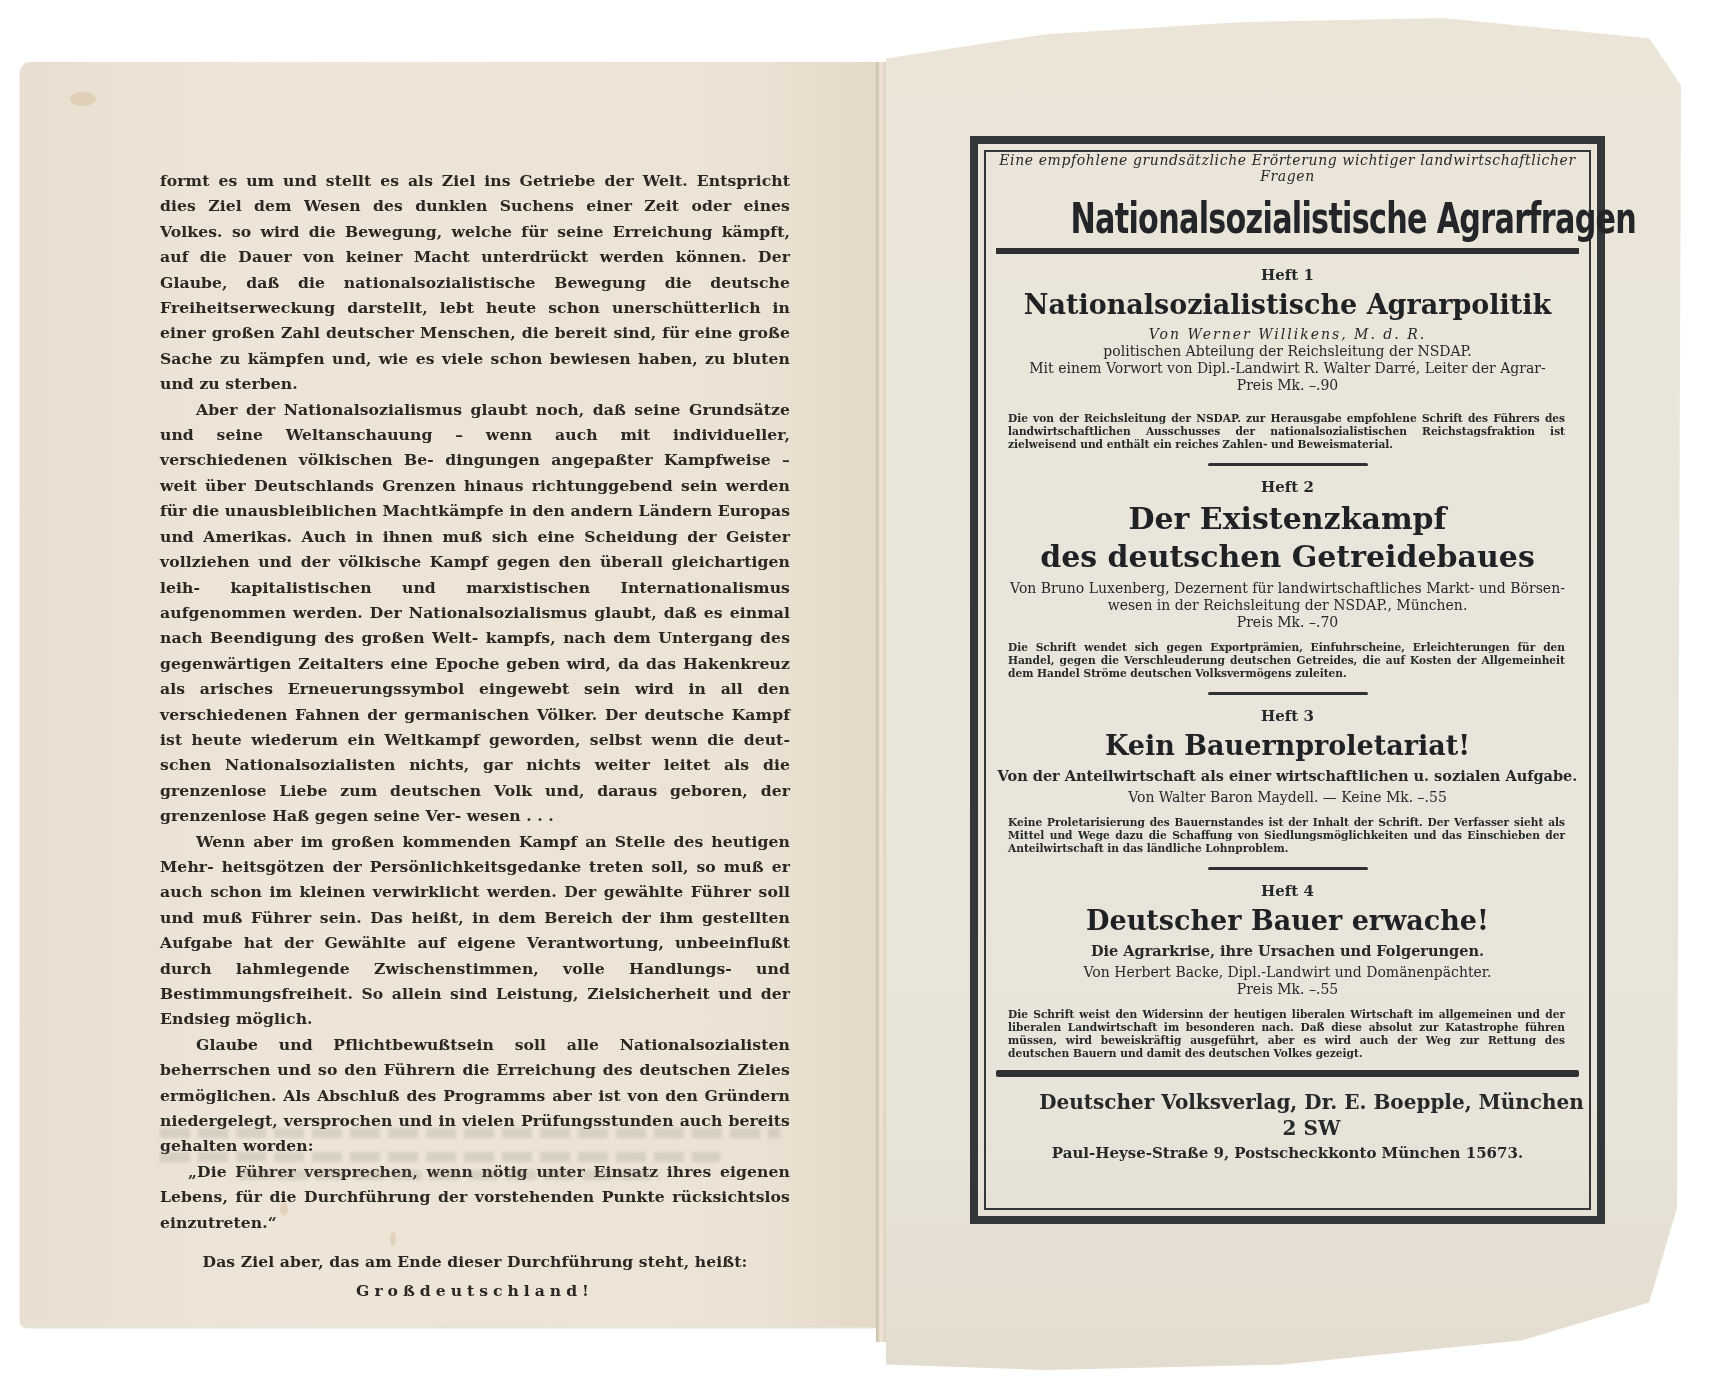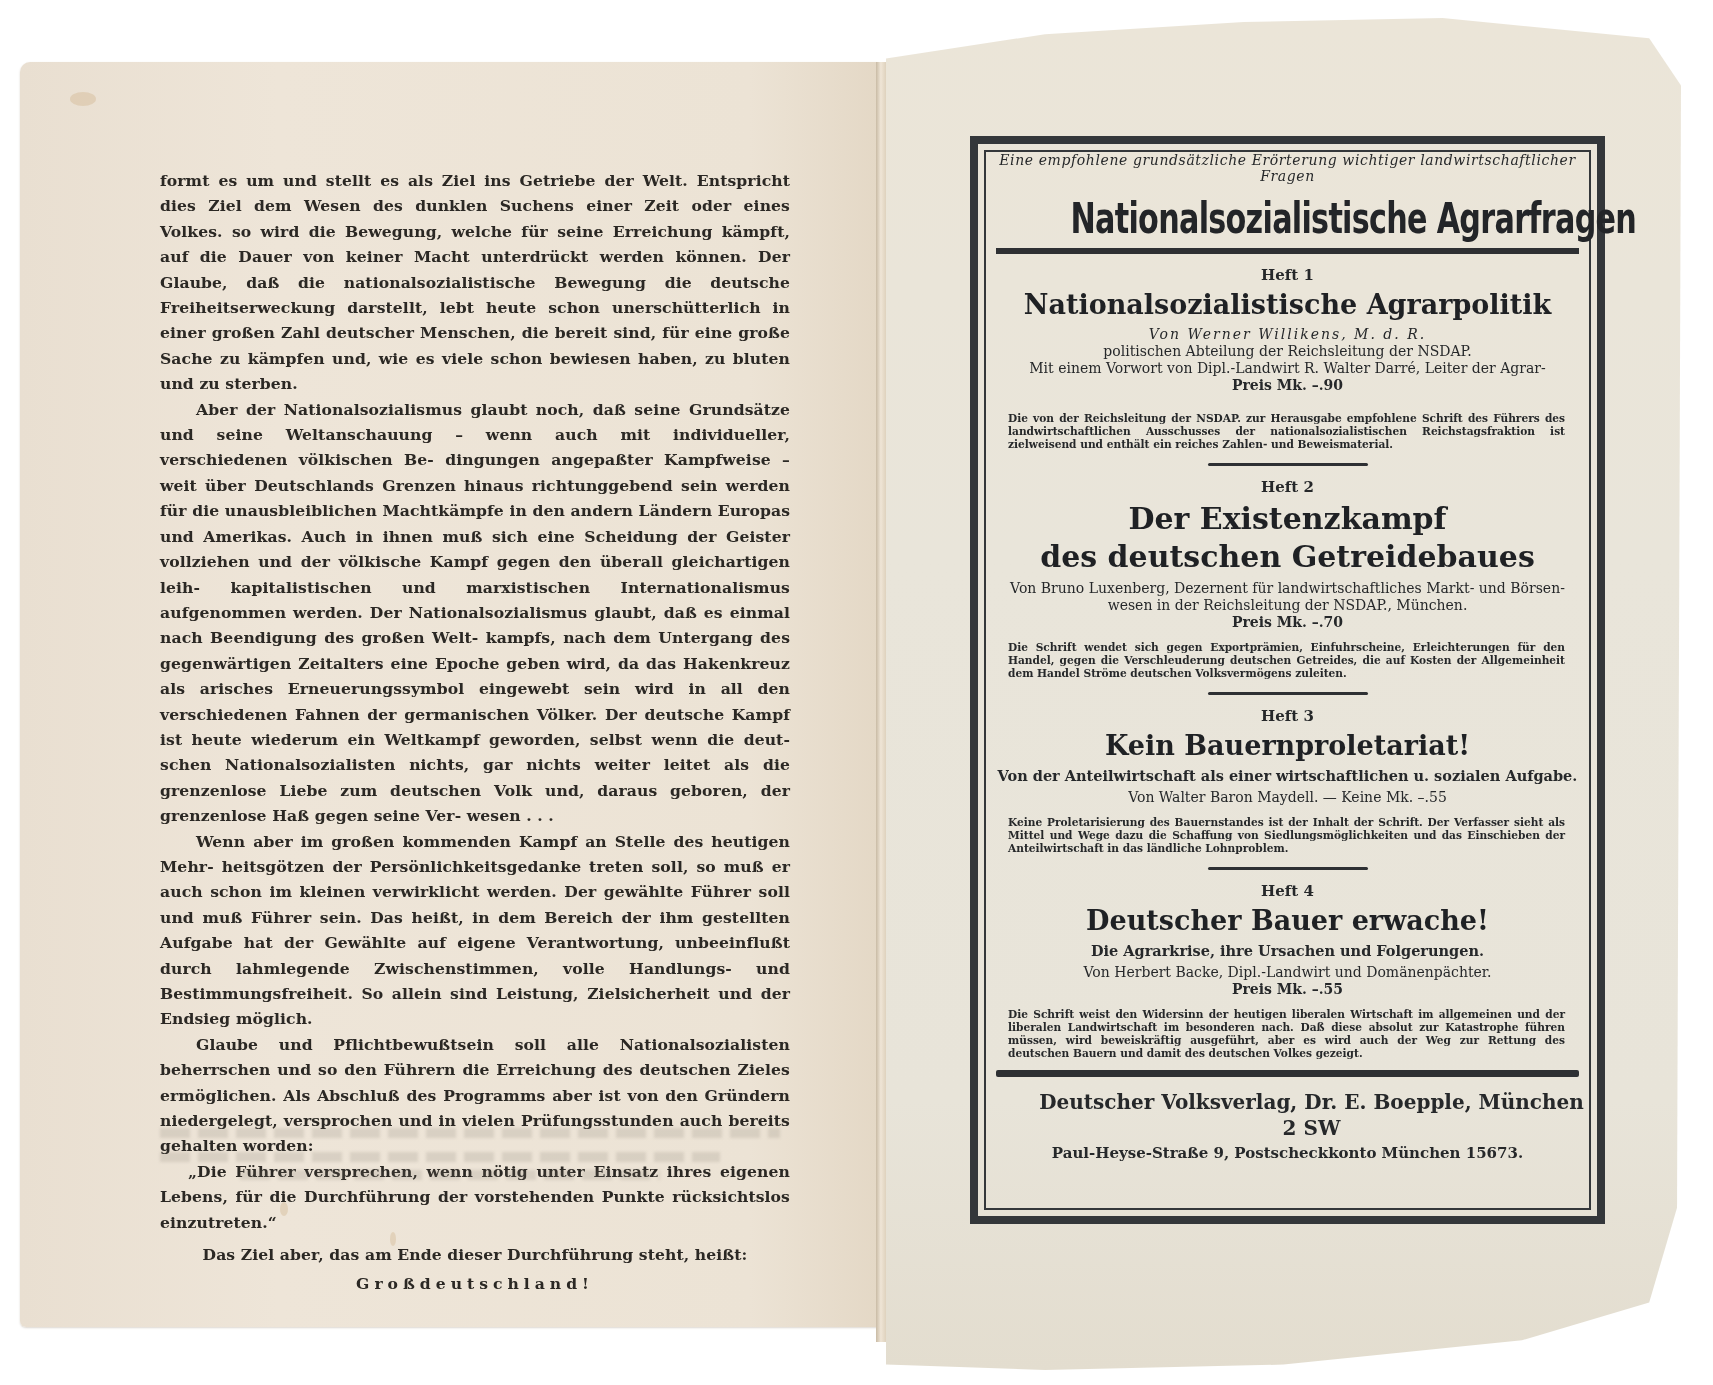--- a/index.html
+++ b/index.html
@@ -68,21 +68,21 @@
     transform: scaleX(0.72); transform-origin: center; white-space: nowrap;
     margin-top: 12px; line-height: 46px; color: #232528;
   }
   .thick-rule { height: 6px; background: #2e3033; margin: 6px 10px 0 10px; }
   .heft-label { font-size: 15px; font-weight: 700; margin-top: 12px; line-height: 18px; }
   .heft-title { font-size: 27px; font-weight: 700; line-height: 34px; margin-top: 4px; color: #1f2124; }
   .heft-title.two { line-height: 38px; font-size: 30px; }
   .heft-sub { font-size: 14.5px; font-weight: 700; line-height: 18px; margin-top: 4px; }
   .heft-author { font-size: 14px; line-height: 17px; margin-top: 4px; padding: 0 18px; }
   .heft-author .spaced { letter-spacing: 2px; font-style: italic; }
-  .heft-price { font-size: 14px; line-height: 17px; font-weight: bold; }
+  .heft-price { font-size: 14px; line-height: 17px; }
   .heft-desc {
     font-size: 10.6px; line-height: 13px; text-align: justify; margin: 10px 24px 0 22px; font-weight: 600;
     text-align-last: left;
   }
   .mid-rule { width: 160px; height: 3px; background: #2e3033; margin: 12px auto 0 auto; border-radius: 2px; }
   .bottom-rule { height: 7px; background: #2e3033; margin: 10px 10px 0 10px; border-radius: 2px; }
   .publisher { font-size: 20px; font-weight: 700; line-height: 26px; margin-top: 12px; padding-left: 48px; }
   .address { font-size: 15px; font-weight: 700; line-height: 20px; margin-top: 2px; }
 </style>
 </head>
@@ -135,21 +135,21 @@
   <p class="indent">
     <span>Glaube und Pflichtbewußtsein soll alle Nationalsozialisten beherrschen und</span>
     <span>so den Führern die Erreichung des deutschen Zieles ermöglichen. Als Abschluß</span>
     <span>des Programms aber ist von den Gründern niedergelegt, versprochen und in</span>
     <span>vielen Prüfungsstunden auch bereits gehalten worden:</span>
   </p>
   <p class="quote">
     <span>„Die Führer versprechen, wenn nötig unter Einsatz ihres eigenen Lebens,</span>
     <span>für die Durchführung der vorstehenden Punkte rücksichtslos einzutreten.“</span>
   </p>
-  <p class="center" style="margin-top:7px;">Das Ziel aber, das am Ende dieser Durchführung steht, heißt:</p>
+  <p class="center" style="margin-top:14px;">Das Ziel aber, das am Ende dieser Durchführung steht, heißt:</p>
   <p class="final">Großdeutschland!</p>
 </div>
 <div class="ghost" style="top:1128px;"></div>
 <div class="ghost" style="top:1152px;width:560px;"></div>
 <div class="ghost" style="top:1170px;width:420px;left:240px;"></div>
 
 <div class="frame-outer">
   <div class="frame-inner"></div>
 </div>
 

